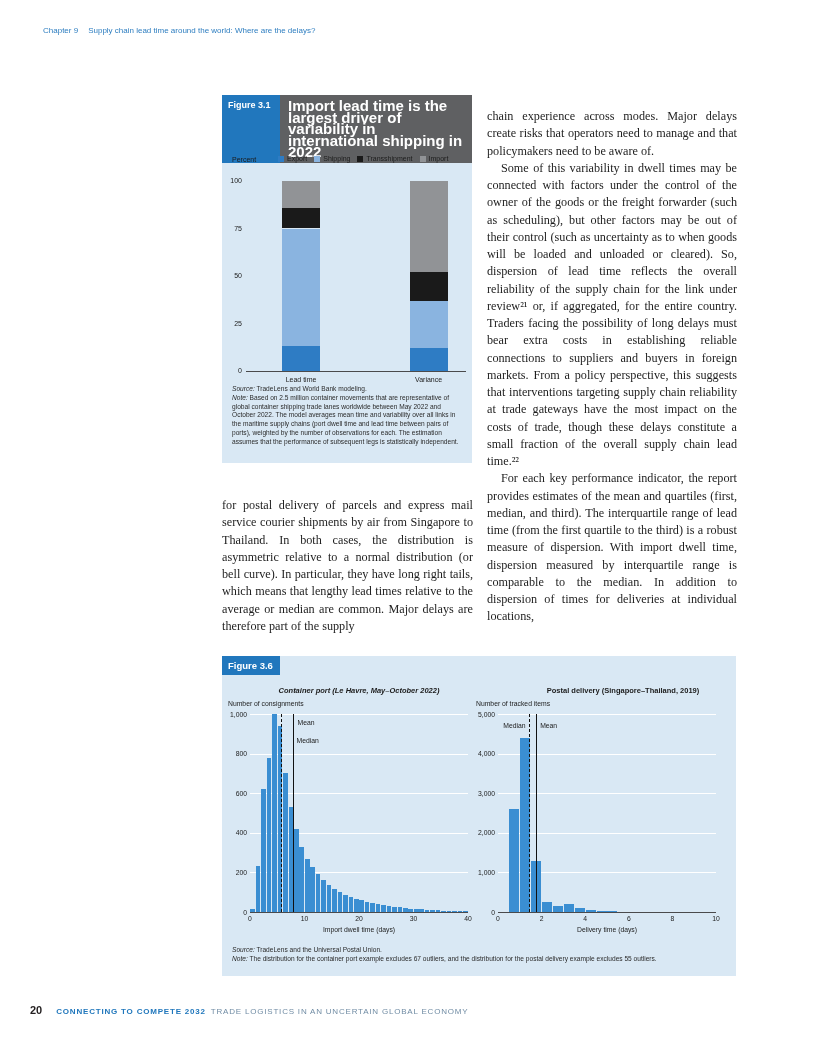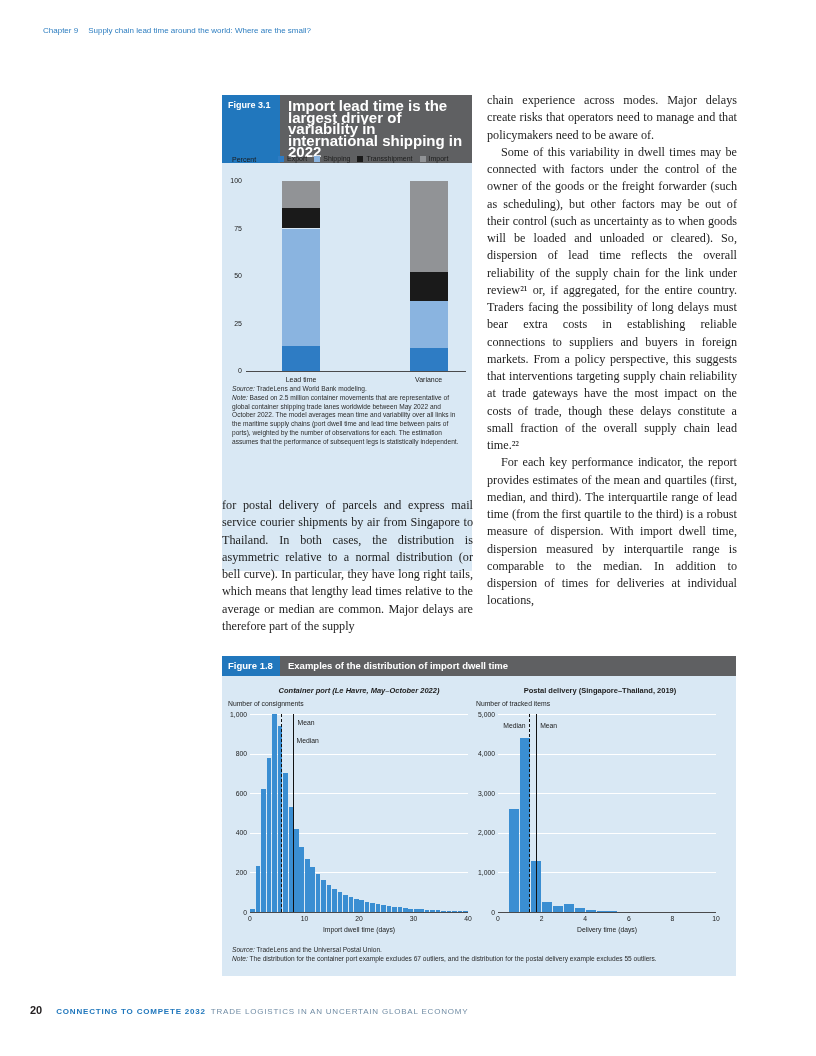--- a/index.html
+++ b/index.html
@@ -3,65 +3,65 @@
 <meta charset="utf-8">
 <style>
   html,body { margin:0; padding:0; background:#ffffff; }
   .page { position:relative; width:816px; height:1056px; background:#ffffff;
           font-family:"Liberation Sans", sans-serif; color:#1c1c1c; overflow:hidden; }
 
   .chapter-header { position:absolute; left:43px; top:26px; font-size:8px; color:#2e7ec0; }
   .chapter-header span { margin-right:10px; }
 
   .figure-box { position:absolute; background:#d9e8f4; }
-  #figure31 { left:222px; top:95px; width:250px; height:476px; }
+  #figure31 { left:222px; top:95px; width:250px; height:368px; }
   #figure32 { left:222px; top:656px; width:514px; height:320px; }
 
   .fig-header { position:absolute; left:0; top:0; right:0; display:flex; align-items:stretch; }
   .fig-label { background:#2177bd; color:#fff; font-weight:bold; font-size:9px;
                width:58px; box-sizing:border-box; padding:5px 6px; }
   .fig-title { background:#5f6062; color:#fff; font-weight:bold; font-size:15px;
                flex:1; padding:5px 8px; line-height:11.5px; }
   #figure32 .fig-label { font-size:9.5px; padding:4px 6px; }
   #figure32 .fig-title { font-size:9.5px; padding:4px 8px; line-height:12px; }
 
   #fig31-percent { position:absolute; left:10px; top:61px; font-size:7px; }
   #fig31-legend  { position:absolute; left:56px; top:60px; display:flex; gap:7px; align-items:center; }
 
   .fig-note { position:absolute; font-size:6.6px; line-height:8.8px; color:#2b2b2b; }
   #fig31-note { left:10px; top:290px; width:230px; }
   #fig32-note { left:10px; top:290px; width:494px; }
   .ital { font-style:italic; }
 
   .f32-title  { position:absolute; top:30px; width:218px; text-align:center; font-weight:bold; font-size:7.5px; }
-  #f32a-title { left:28px;font-style:italic; }  #f32b-title { left:269px; }
+  #f32a-title { left:28px;font-style:italic; }  #f32b-title { left:292px; }
   .f32-ylabel { position:absolute; top:44px; font-size:6.8px; }
   #f32a-ylabel { left:6px; }  #f32b-ylabel { left:254px; }
   .f32-xlabel { position:absolute; top:270px; width:218px; text-align:center; font-size:6.8px; }
   #f32a-xlabel { left:28px; } #f32b-xlabel { left:276px; }
 
   .body-text { font-family:"Liberation Serif", serif; font-size:12.2px; line-height:17.25px;
                text-align:justify; color:#1d1d1d; }
   #left-col-para { position:absolute; left:222px; top:497px; width:251px; }
-  #right-col     { position:absolute; left:487px; top:92px;  width:250px; }
+  #right-col     { position:absolute; left:487px; top:108px;  width:250px; }
   #right-col p { margin:0; }
   #right-col p.indent { text-indent:14px; }
 
   #footer { position:absolute; left:30px; top:1004px; display:flex; align-items:baseline; }
   #footer .pagenum { font-weight:bold; font-size:11px; color:#231f20; margin-right:14px; }
   #footer .brand   { font-weight:bold; font-size:8px; letter-spacing:0.8px; color:#2077bc; }
   #footer .rest    { font-size:8px; letter-spacing:0.8px; color:#708ca4; margin-left:5px; }
 </style>
 </head>
 <body>
 
 <div class="page">
 
   <div class="chapter-header">
-    <span>Chapter 9</span><span>Supply chain lead time around the world: Where are the small?</span>
+    <span>Chapter 9</span><span>Supply chain lead time around the world: Where are the delays?</span>
   </div>
 
   <div class="figure-box" id="figure31">
     <div class="fig-header">
       <div class="fig-label">Figure 3.1</div>
       <div class="fig-title">Import lead time is the largest driver of variability in international shipping in 2022</div>
     </div>
     <div id="fig31-percent">Percent</div>
     <div id="fig31-legend">
         <div style="display: flex; align-items: center; gap: 3px;">
@@ -106,22 +106,21 @@
   <div id="left-col-para" class="body-text">for postal delivery of parcels and express mail service courier shipments by air from Singapore to Thailand. In both cases, the distribution is asymmetric relative to a normal distribution (or bell curve). In particular, they have long right tails, which means that lengthy lead times relative to the average or median are common. Major delays are therefore part of the supply</div>
 
   <div id="right-col" class="body-text">
     <p>chain experience across modes. Major delays create risks that operators need to manage and that policymakers need to be aware of.</p>
     <p class="indent">Some of this variability in dwell times may be connected with factors under the control of the owner of the goods or the freight forwarder (such as scheduling), but other factors may be out of their control (such as uncertainty as to when goods will be loaded and unloaded or cleared). So, dispersion of lead time reflects the overall reliability of the supply chain for the link under review²¹ or, if aggregated, for the entire country. Traders facing the possibility of long delays must bear extra costs in establishing reliable connections to suppliers and buyers in foreign markets. From a policy perspective, this suggests that interventions targeting supply chain reliability at trade gateways have the most impact on the costs of trade, though these delays constitute a small fraction of the overall supply chain lead time.²²</p>
     <p class="indent">For each key performance indicator, the report provides estimates of the mean and quartiles (first, median, and third). The interquartile range of lead time (from the first quartile to the third) is a robust measure of dispersion. With import dwell time, dispersion measured by interquartile range is comparable to the median. In addition to dispersion of times for deliveries at individual locations,</p>
   </div>
 
   <div class="figure-box" id="figure32">
     <div class="fig-header">
-      <div class="fig-label">Figure 1.8</div>
-      <div class="fig-title">Examples of the distribution of import dwell time</div>
+      <div class="fig-label">Figure 3.6</div>
     </div>
     <div class="f32-title" id="f32a-title">Container port (Le Havre, May–October 2022)</div>
     <div class="f32-title" id="f32b-title">Postal delivery (Singapore–Thailand, 2019)</div>
     <div class="f32-ylabel" id="f32a-ylabel">Number of consignments</div>
     <div class="f32-ylabel" id="f32b-ylabel">Number of tracked items</div>
     <div class="f32-xlabel" id="f32a-xlabel">Import dwell time (days)</div>
     <div class="f32-xlabel" id="f32b-xlabel">Delivery time (days)</div>
     <div class="fig-note" id="fig32-note">
       <div><span class="ital">Source:</span><span> TradeLens and the Universal Postal Union.</span></div>
       <div><span class="ital">Note:</span><span> The distribution for the container port example excludes 67 outliers, and the distribution for the postal delivery example excludes 55 outliers.</span></div>

